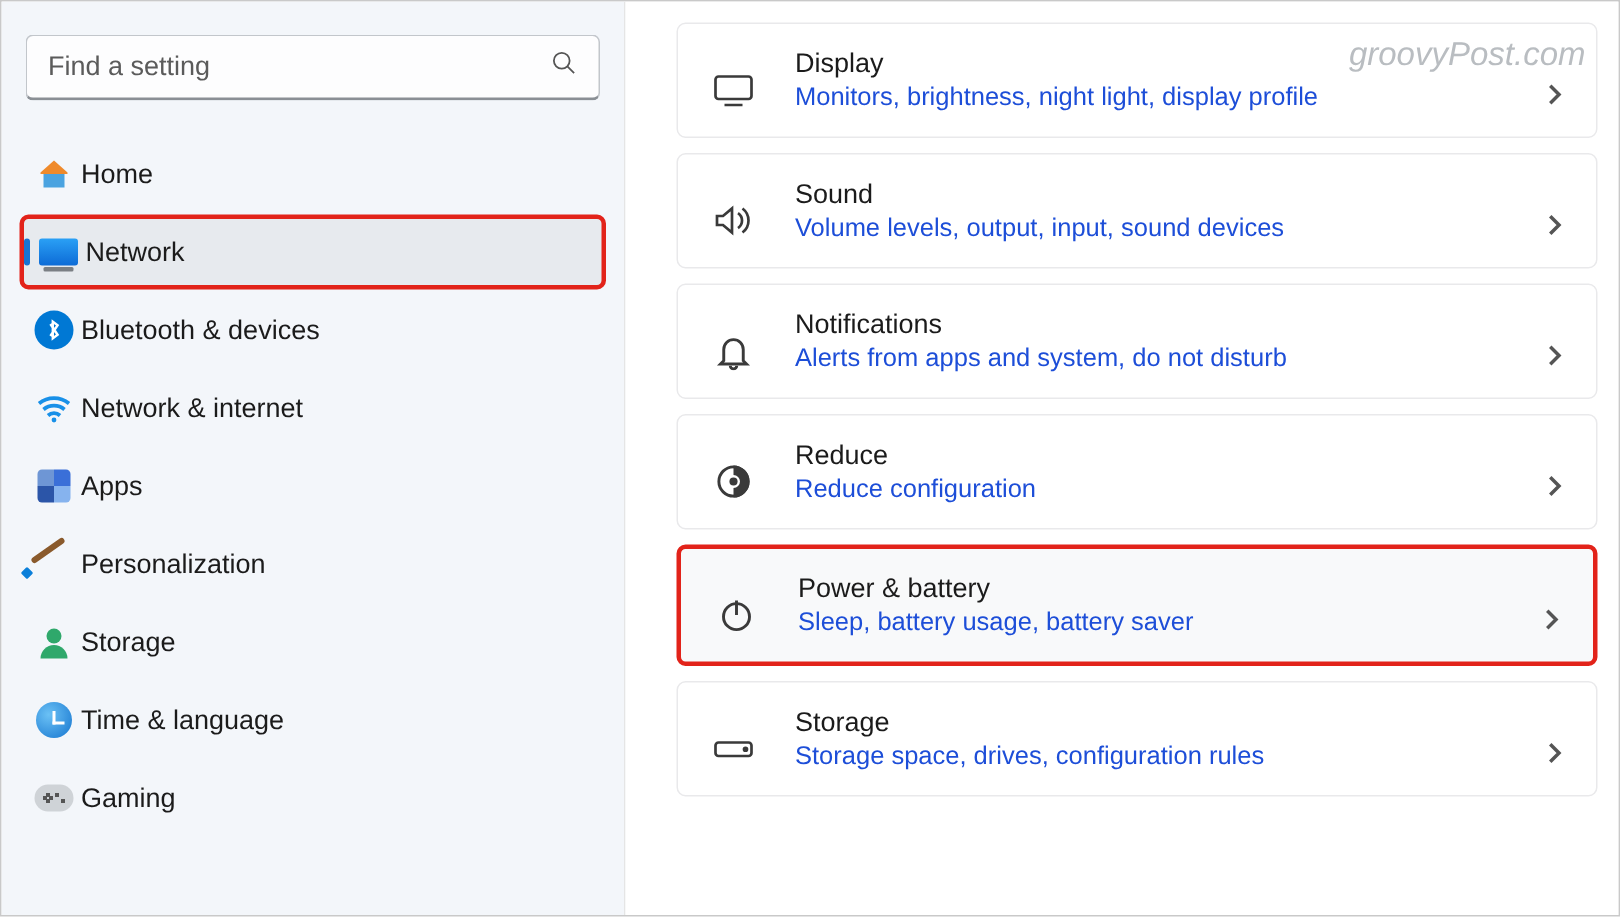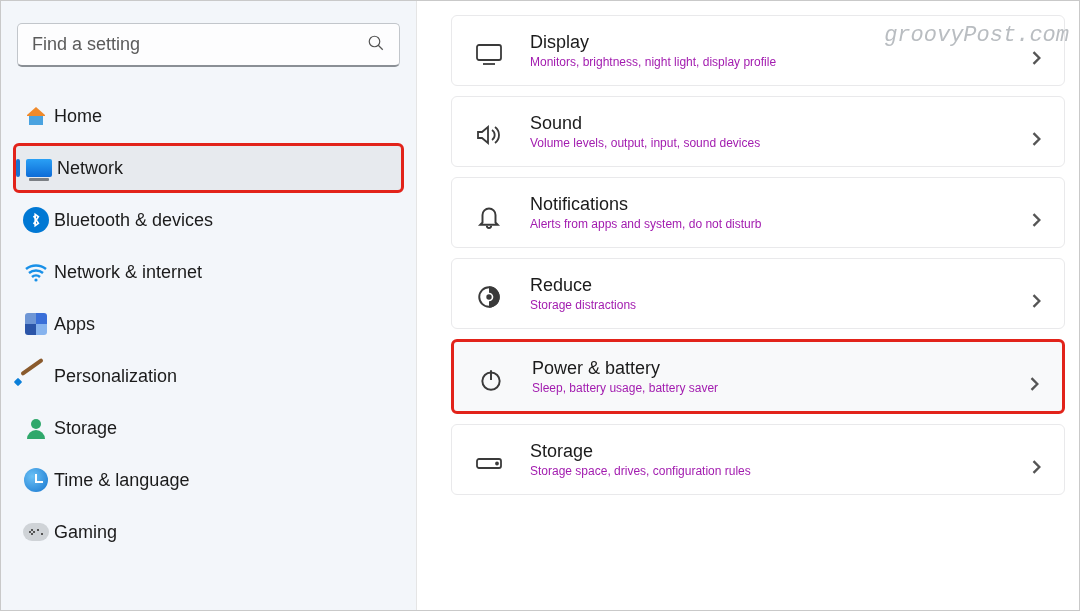--- a/index.html
+++ b/index.html
@@ -100,23 +100,23 @@
   
   .main {
     flex: 1;
     padding: 14px 14px 0 34px;
     background: #fff;
     position: relative;
   }
   .watermark {
     position: absolute;
     top: 22px;
-    right: 10px;
+    right: 22px;
     color: #b9bdc1;
-    font-family: Liberation Mono, monospace;
+    font-family: Liberation Sans, sans-serif;
     font-size: 22px;
     font-style: italic;
     pointer-events: none;
   }
   .setting-card {
     display: flex;
     align-items: flex-end;
     gap: 26px;
     border: 1px solid #e9e9eb;
     border-radius: 6px;
@@ -131,22 +131,22 @@
     display:flex;align-items:center;justify-content:center;
     color:#3a3a3a;
   }
   .setting-card .txt { flex: 1; }
   .setting-card .title {
     font-size: 18px;
     color: #1b1b1b;
     margin-bottom: 2px;
   }
   .setting-card .sub {
-    font-size: 12px;
-    color: #a21caf;
+    font-size: 17px;
+    color: #1d4ed8;
   }
   .setting-card .chev svg{width:14px;height:14px;stroke:#555;fill:none;stroke-width:2}
   .setting-card.hl { border: 3px solid #e2231a; background:#f8f9fa; }
 </style>
 </head>
 <body>
 
 <div class="sidebar">
 
   <div class="search-wrap">
@@ -289,21 +289,21 @@
     <span class="mico">
       <svg width="26" height="26" viewBox="0 0 24 24" fill="none" stroke="#3a3a3a" stroke-width="1.8">
           <circle cx="12" cy="12" r="9"></circle>
           <path d="M12 3a9 9 0 0 1 0 18" fill="#3a3a3a"></path>
           <circle cx="12" cy="12" r="4" fill="#fff" stroke="none"></circle>
           <circle cx="12" cy="12" r="2.5" fill="#3a3a3a" stroke="none"></circle>
         </svg>
     </span>
     <span class="txt">
       <div class="title">Reduce</div>
-      <div class="sub">Storage distractions</div>
+      <div class="sub">Reduce configuration</div>
     </span>
     <span class="chev"><svg viewBox="0 0 12 12">
           <path d="M3 1l5 5-5 5"></path>
         </svg></span>
   </div>
 
   <div class="setting-card hl">
     <span class="mico">
       <svg width="26" height="26" viewBox="0 0 24 24" fill="none" stroke="#3a3a3a" stroke-width="1.8">
           <circle cx="12" cy="13" r="8"></circle>

